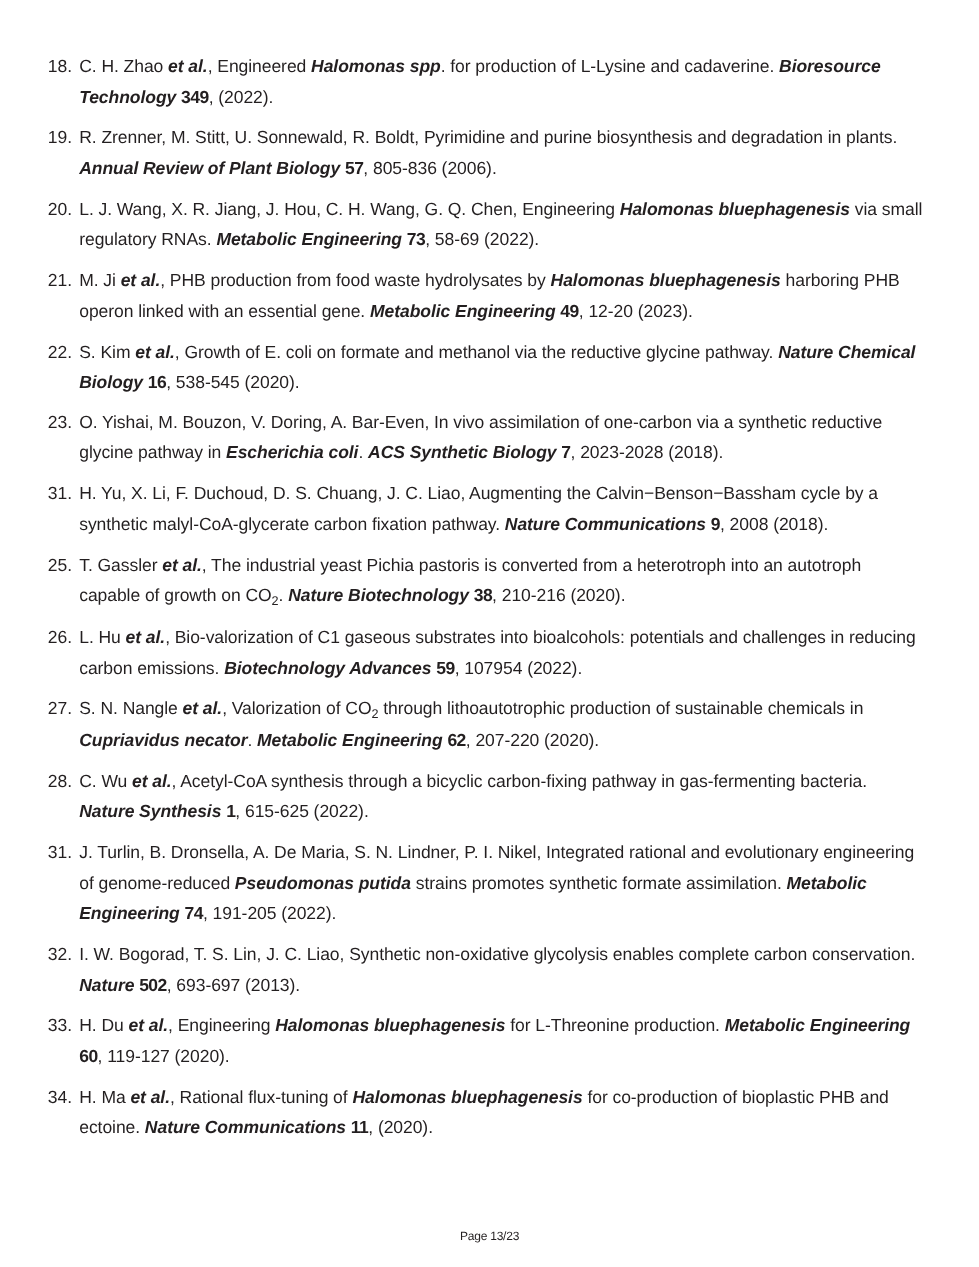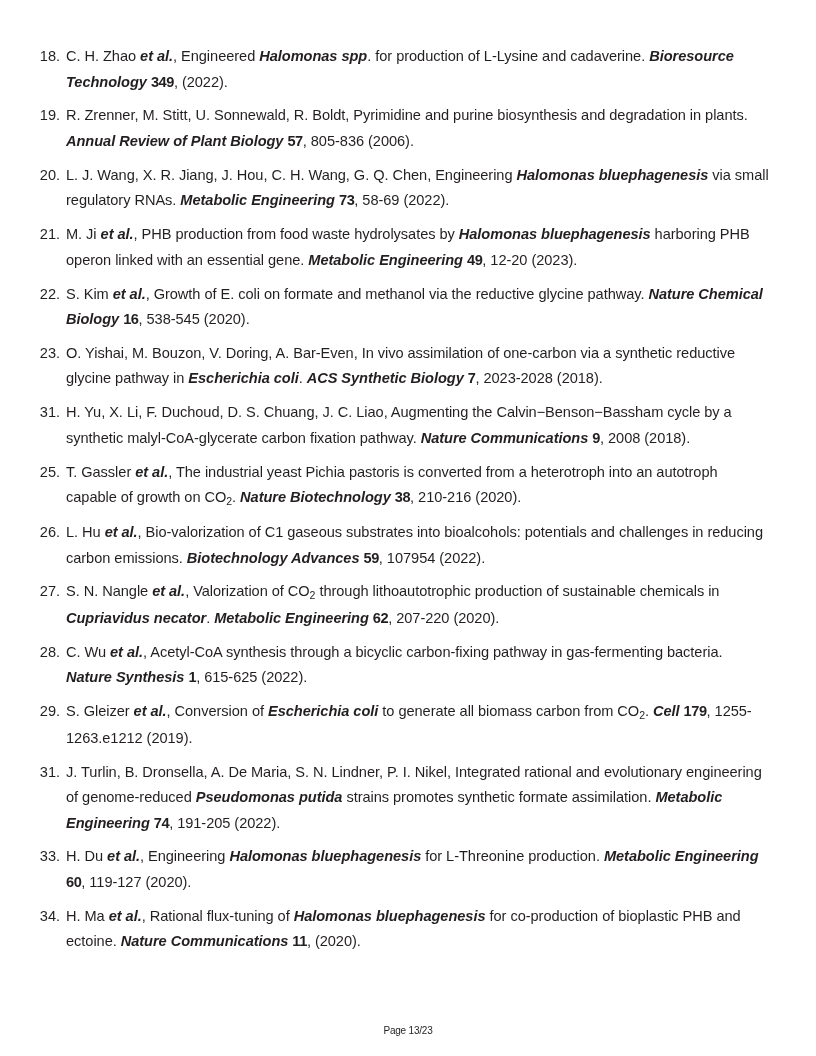--- a/index.html
+++ b/index.html
@@ -118,26 +118,26 @@
     </li>
     <li class="ref-item">
       <span class="ref-num">27.</span>
       <span class="ref-text">S. N. Nangle <i>et al.</i>, Valorization of CO<sub>2</sub> through lithoautotrophic production of sustainable chemicals in <i>Cupriavidus necator</i>. <i>Metabolic Engineering</i> <b>62</b>, 207-220 (2020).</span>
     </li>
     <li class="ref-item">
       <span class="ref-num">28.</span>
       <span class="ref-text">C. Wu <i>et al.</i>, Acetyl-CoA synthesis through a bicyclic carbon-fixing pathway in gas-fermenting bacteria. <i>Nature Synthesis</i> <b>1</b>, 615-625 (2022).</span>
     </li>
     <li class="ref-item">
-      <span class="ref-num">29.</span>
-      <span class="ref-text">S. Gleizer <i>et al.</i>, Conversion of <i>Escherichia coli</i> to generate all biomass carbon from CO<sub>2</sub>. <i>Cell</i> <b>179</b>, 1255-1263.e1212 (2019).</span>
+      <span class="ref-num">31.</span>
+      <span class="ref-text">J. Turlin, B. Dronsella, A. De Maria, S. N. Lindner, P. I. Nikel, Integrated rational and evolutionary engineering of genome-reduced <i>Pseudomonas putida</i> strains promotes synthetic formate assimilation. <i>Metabolic Engineering</i> <b>74</b>, 191-205 (2022).</span>
     </li>
     <li class="ref-item">
-      <span class="ref-num">31.</span>
-      <span class="ref-text">J. Turlin, B. Dronsella, A. De Maria, S. N. Lindner, P. I. Nikel, Integrated rational and evolutionary engineering of genome-reduced <i>Pseudomonas putida</i> strains promotes synthetic formate assimilation. <i>Metabolic Engineering</i> <b>74</b>, 191-205 (2022).</span>
+      <span class="ref-num">32.</span>
+      <span class="ref-text">I. W. Bogorad, T. S. Lin, J. C. Liao, Synthetic non-oxidative glycolysis enables complete carbon conservation. <i>Nature</i> <b>502</b>, 693-697 (2013).</span>
     </li>
     <li class="ref-item">
       <span class="ref-num">33.</span>
       <span class="ref-text">H. Du <i>et al.</i>, Engineering <i>Halomonas bluephagenesis</i> for L-Threonine production. <i>Metabolic Engineering</i> <b>60</b>, 119-127 (2020).</span>
     </li>
     <li class="ref-item">
       <span class="ref-num">34.</span>
       <span class="ref-text">H. Ma <i>et al.</i>, Rational flux-tuning of <i>Halomonas bluephagenesis</i> for co-production of bioplastic PHB and ectoine. <i>Nature Communications</i> <b>11</b>, (2020).</span>
     </li>
 

